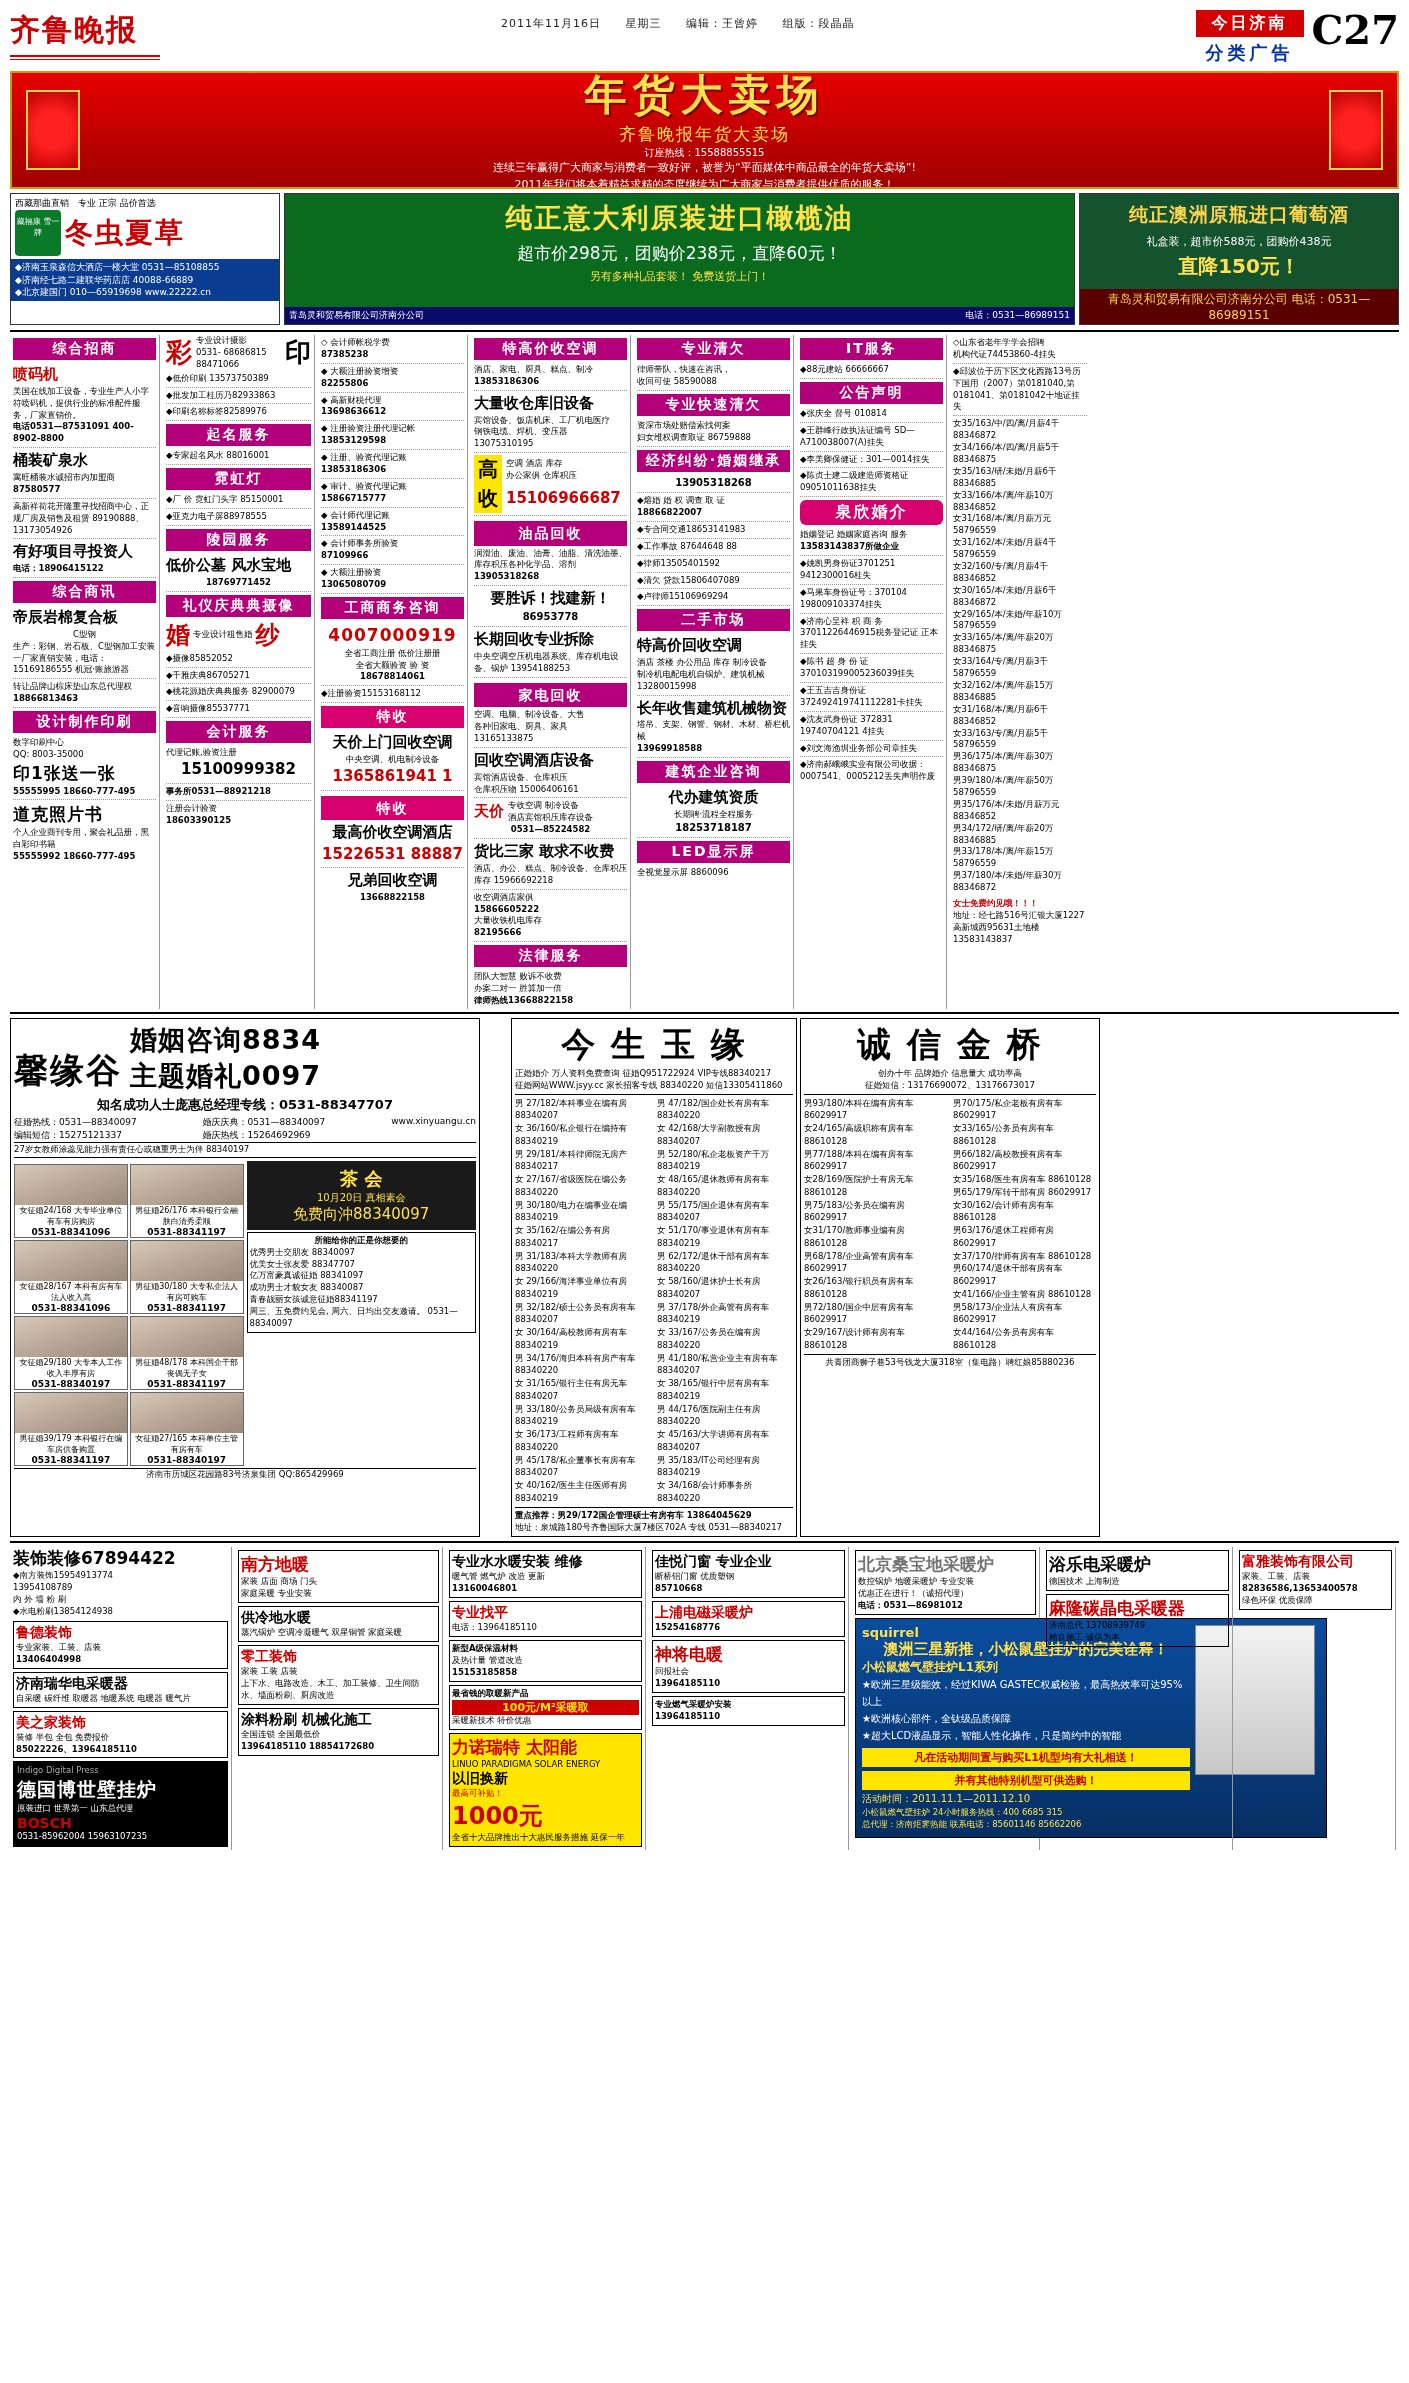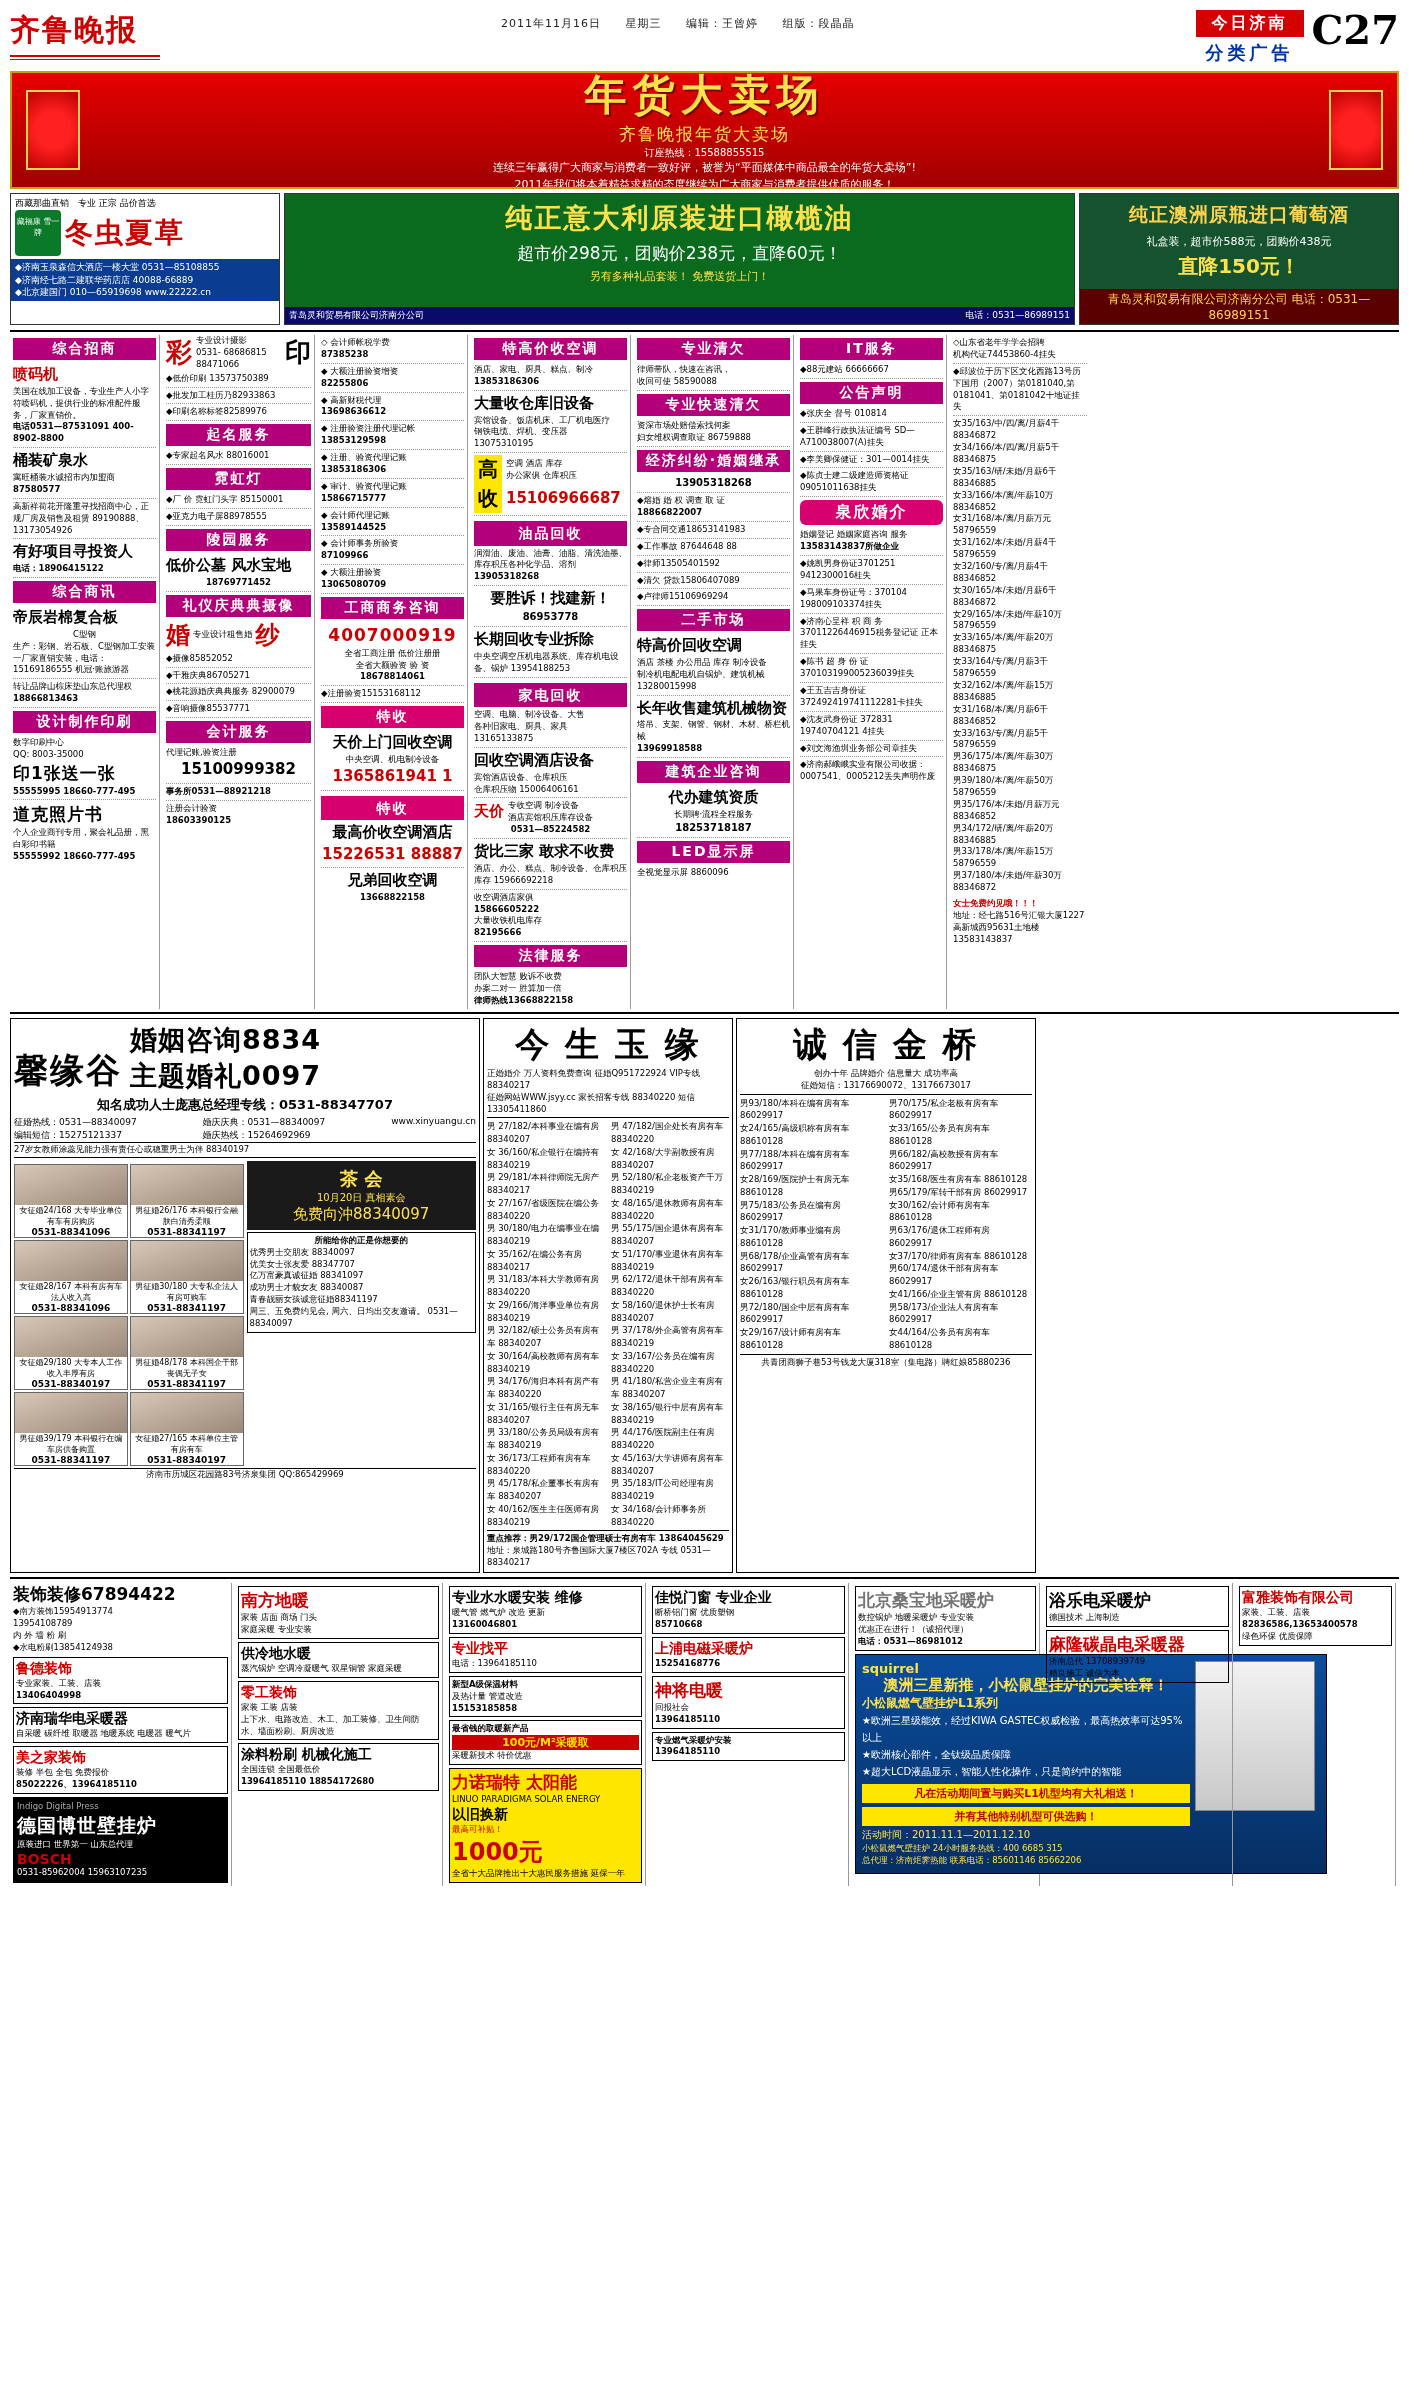--- a/index.html
+++ b/index.html
@@ -76,21 +76,21 @@
   .big-red { color: #c00; font-size: 15px; font-weight: bold; }
   .big-blk { font-size: 17px; font-weight: bold; letter-spacing: 1px; }
   .mid { font-size: 15px; font-weight: bold; }
   .phone { font-weight: bold; }
   .ctr { text-align: center; }
   .boxed { border: 1px solid #000; padding: 2px; margin: 3px 0; }
 
   
   .mar-row { display: flex; gap: 3px; border-bottom: 2px solid #000; padding: 4px 0; }
   .mar-box { border: 1px solid #000; padding: 3px; }
-  .mb1 { width: 470px; } .mb2 { width: 250px; } .mb3 { width: 300px; }
+  .mb1 { width: 470px; } .mb2 { width: 286px; margin-left: 28px; } .mb3 { width: 300px; }
   .mar-title { font-size: 34px; font-weight: bold; font-family: "DejaVu Serif", serif; letter-spacing: 2px; }
   .mar-title2 { font-size: 27px; font-weight: bold; letter-spacing: 1px; }
   .mar-list { font-size: 8.5px; line-height: 1.5; column-count: 2; column-gap: 6px; }
   .pgrid { display: grid; grid-template-columns: repeat(4, 1fr); gap: 2px; margin-top: 3px;}
   .pcell { border: 1px solid #666; }
   .pimg { width: 100%; height: 40px; background: linear-gradient(160deg,#d8c8b8,#9a8878); }
   .pcap { font-size: 8px; text-align: center; background:#fff; }
   .pphone { font-size: 9px; font-weight: bold; text-align:center;}
 
   

